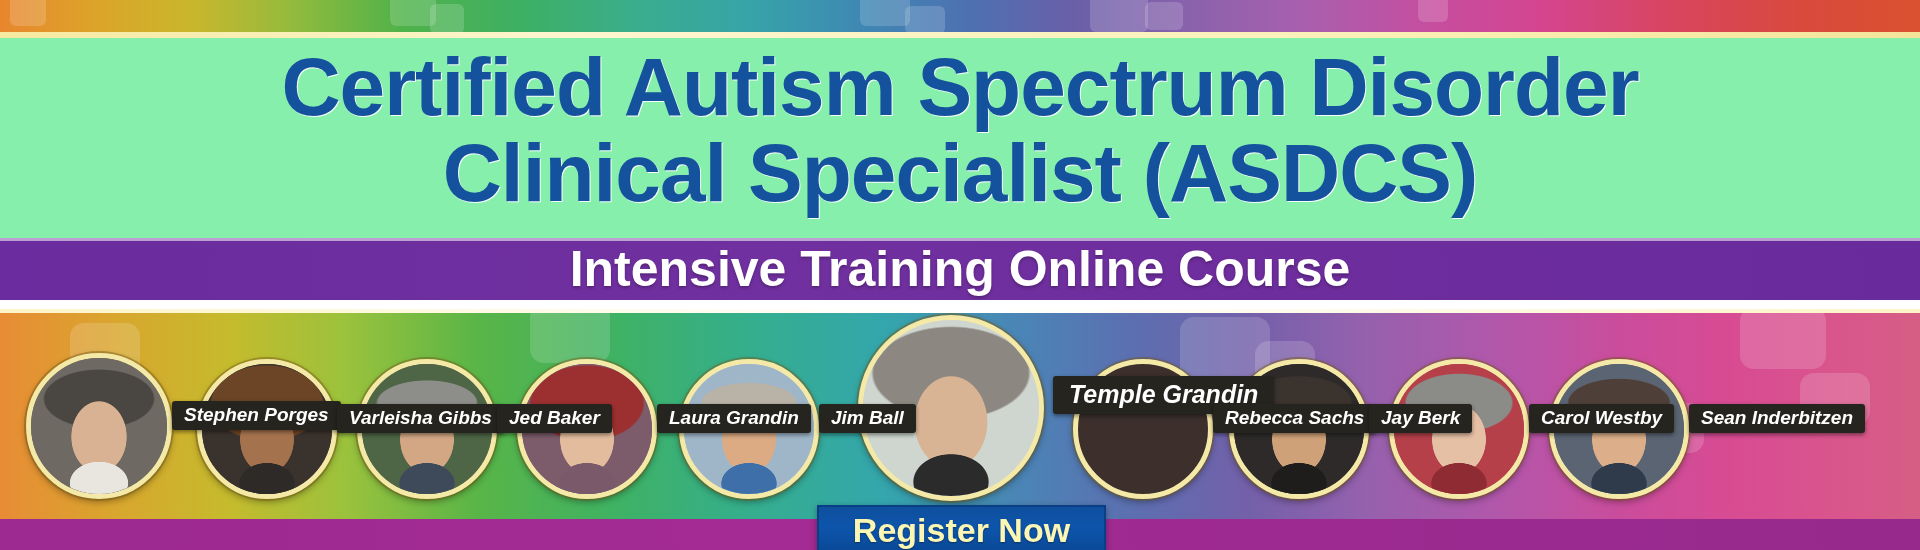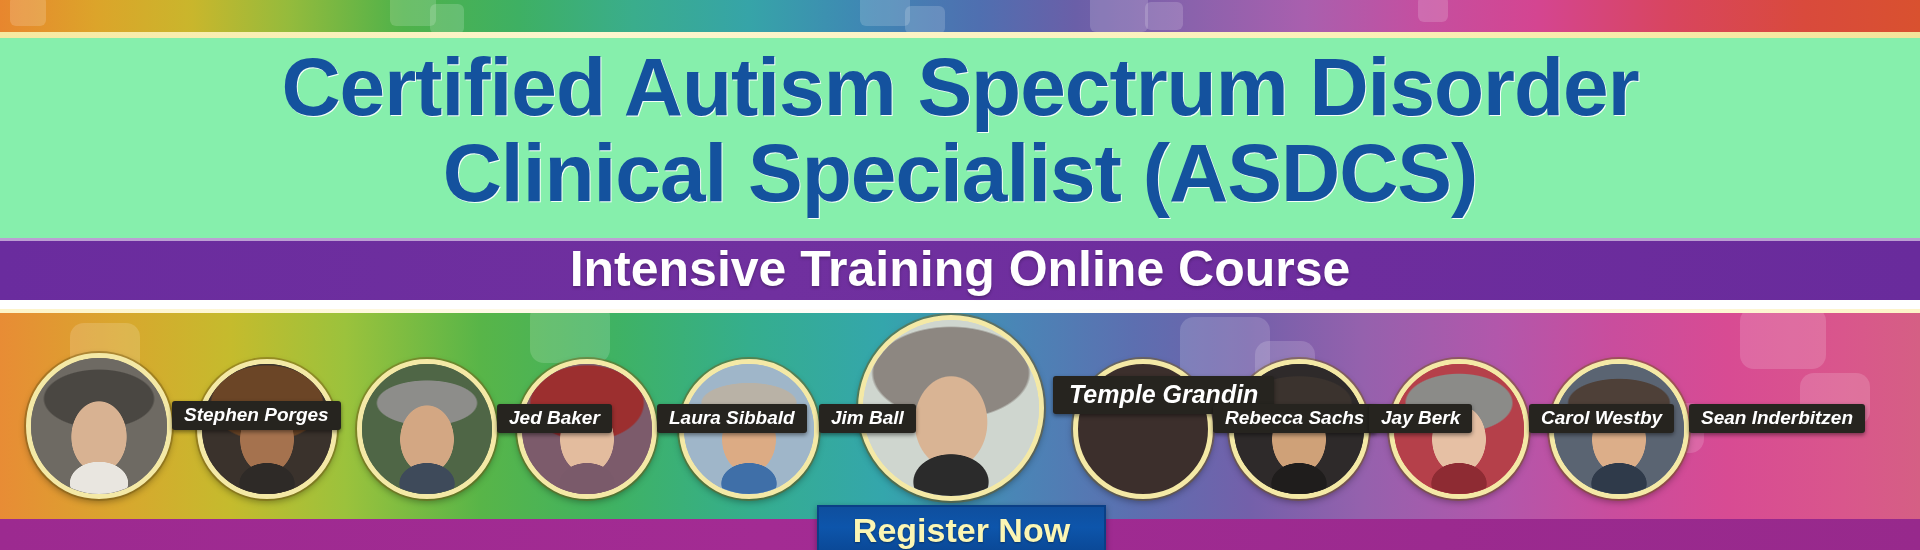--- a/index.html
+++ b/index.html
@@ -157,32 +157,33 @@
         <div class="speaker" style="left: 26px; bottom: 20px;">
           <div class="avatar" style="width: 136px; height: 136px; background: rgb(110, 106, 99);">
             <div class="face" style="background: radial-gradient(41px 30px at 50% 92%, rgb(233, 230, 224) 0%, rgb(233, 230, 224) 70%, transparent 72%), radial-gradient(35px 45px at 50% 58%, rgb(216, 178, 146) 0%, rgb(216, 178, 146) 78%, transparent 80%), radial-gradient(66px 35px at 50% 30%, rgb(74, 71, 66) 0%, rgb(74, 71, 66) 82%, transparent 85%), rgb(110, 106, 99);"></div>
           </div>
           <div class="namebar">Stephen Porges</div>
         </div>
         <div class="speaker" style="left: 197px; bottom: 20px;">
           <div class="avatar" style="width: 130px; height: 130px; background: rgb(58, 50, 44);">
             <div class="face" style="background: radial-gradient(39px 29px at 50% 92%, rgb(46, 42, 39) 0%, rgb(46, 42, 39) 70%, transparent 72%), radial-gradient(34px 43px at 50% 58%, rgb(165, 114, 78) 0%, rgb(165, 114, 78) 78%, transparent 80%), radial-gradient(67px 45px at 50% 30%, rgb(107, 69, 38) 0%, rgb(107, 69, 38) 82%, transparent 85%), rgb(58, 50, 44);"></div>
           </div>
+          <div class="namebar">Varleisha Gibbs</div>
         </div>
         <div class="speaker" style="left: 357px; bottom: 20px;">
           <div class="avatar" style="width: 130px; height: 130px; background: rgb(79, 102, 70);">
             <div class="face" style="background: radial-gradient(39px 29px at 50% 92%, rgb(62, 74, 90) 0%, rgb(62, 74, 90) 70%, transparent 72%), radial-gradient(34px 43px at 50% 58%, rgb(211, 167, 131) 0%, rgb(211, 167, 131) 78%, transparent 80%), radial-gradient(60px 27px at 50% 30%, rgb(141, 141, 138) 0%, rgb(141, 141, 138) 82%, transparent 85%), rgb(79, 102, 70);"></div>
           </div>
           <div class="namebar">Jed Baker</div>
         </div>
         <div class="speaker" style="left: 517px; bottom: 20px;">
           <div class="avatar" style="width: 130px; height: 130px; background: rgb(124, 91, 107);">
             <div class="face" style="background: radial-gradient(39px 29px at 50% 92%, rgb(122, 90, 106) 0%, rgb(122, 90, 106) 70%, transparent 72%), radial-gradient(34px 43px at 50% 58%, rgb(227, 188, 158) 0%, rgb(227, 188, 158) 78%, transparent 80%), radial-gradient(68px 45px at 50% 30%, rgb(156, 47, 47) 0%, rgb(156, 47, 47) 82%, transparent 85%), rgb(124, 91, 107);"></div>
           </div>
-          <div class="namebar">Laura Sibbald</div>
+          <div class="namebar">Laura Grandin</div>
         </div>
         <div class="speaker" style="left: 679px; bottom: 20px;">
           <div class="avatar" style="width: 130px; height: 130px; background: rgb(159, 182, 201);">
             <div class="face" style="background: radial-gradient(39px 29px at 50% 92%, rgb(63, 111, 168) 0%, rgb(63, 111, 168) 70%, transparent 72%), radial-gradient(34px 43px at 50% 58%, rgb(220, 171, 132) 0%, rgb(220, 171, 132) 78%, transparent 80%), radial-gradient(57px 24px at 50% 30%, rgb(185, 178, 166) 0%, rgb(185, 178, 166) 82%, transparent 85%), rgb(159, 182, 201);"></div>
           </div>
           <div class="namebar">Jim Ball</div>
         </div>
         <div class="speaker featured" style="left: 858px; bottom: 18px; gap: 9px;">
           <div class="avatar" style="width: 176px; height: 176px; background: rgb(207, 214, 207);">
             <div class="face" style="background: radial-gradient(53px 39px at 50% 92%, rgb(43, 43, 43) 0%, rgb(43, 43, 43) 70%, transparent 72%), radial-gradient(46px 58px at 50% 58%, rgb(217, 180, 148) 0%, rgb(217, 180, 148) 78%, transparent 80%), radial-gradient(94px 55px at 50% 30%, rgb(141, 135, 129) 0%, rgb(141, 135, 129) 82%, transparent 85%), rgb(207, 214, 207);"></div>

